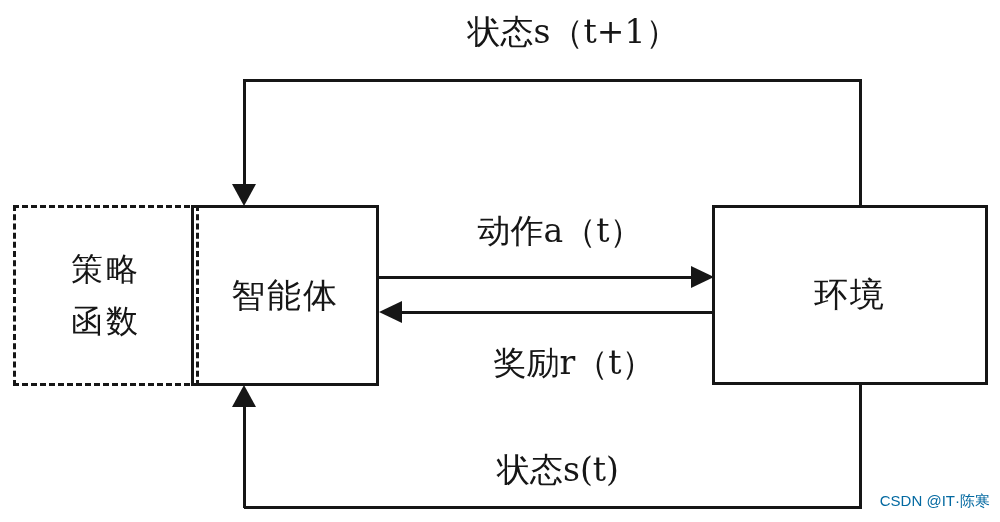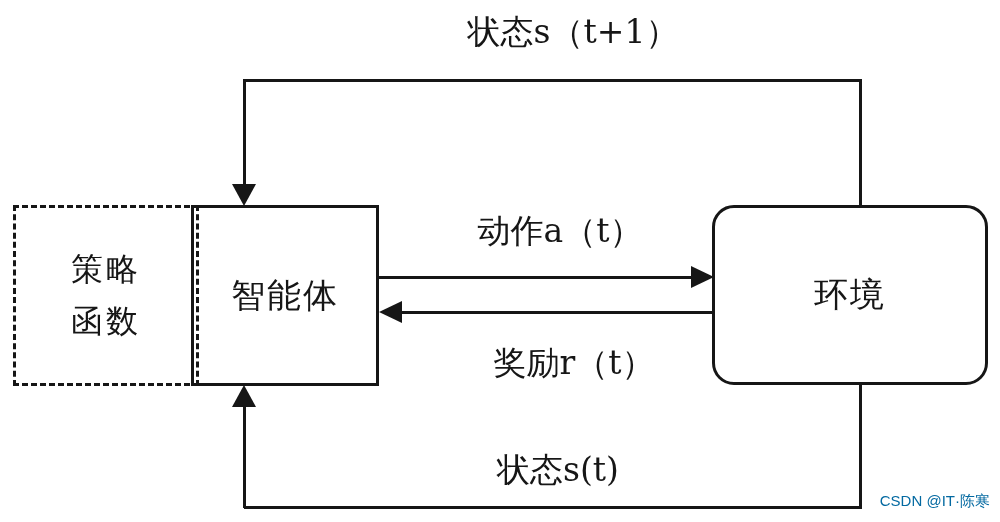--- a/index.html
+++ b/index.html
@@ -70,21 +70,21 @@
     <span class="node-label">智能体</span>
   </div>
 
   <div class="box dashed" style="left:13px; top:205px; width:186px; height:181px;">
     <span class="policy-label">
       <span>策略</span><br>
       <span>函数</span>
     </span>
   </div>
 
-  <div class="box" style="left:712px; top:205px; width:276px; height:180px; z-index:2;border-radius:22px;">
+  <div class="box" style="left:712px; top:205px; width:276px; height:180px; z-index:2;">
     <span class="node-label">环境</span>
   </div>
 
   <div class="diagram-label" style="left:420px; top:209px; width:280px;">动作a（t）</div>
   <div class="line" style="left:379px; top:276px; width:315px; height:3px;"></div>
   <div class="arrowhead arrow-right" style="left:691px; top:266px;"></div>
 
   <div class="line" style="left:399px; top:311px; width:313px; height:3px;"></div>
   <div class="arrowhead arrow-left" style="left:379px; top:301px;"></div>
   <div class="diagram-label" style="left:434px; top:341px; width:280px;">奖励r（t）</div>

